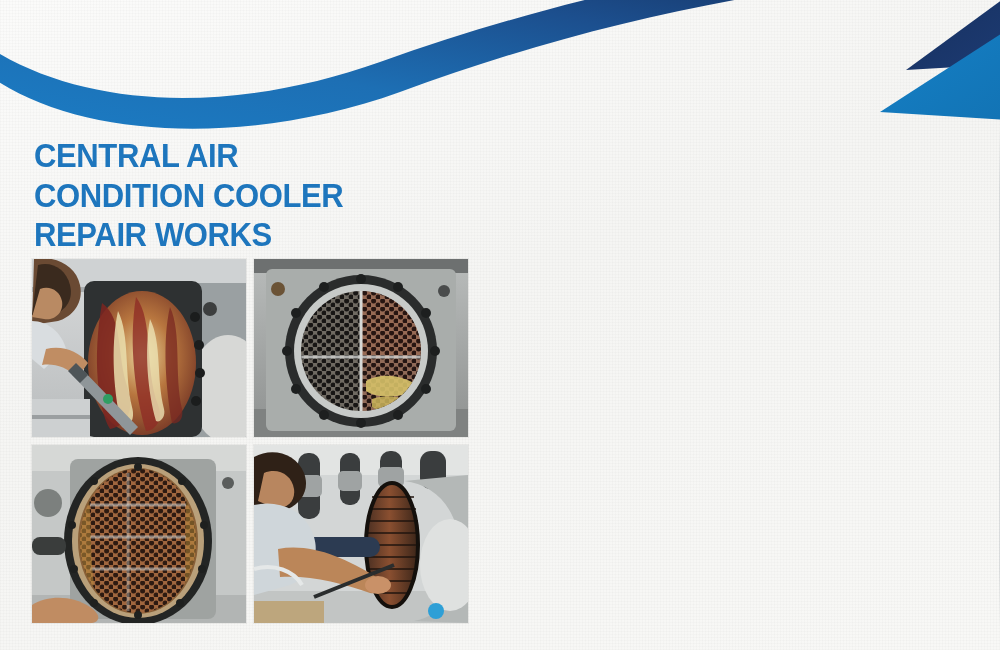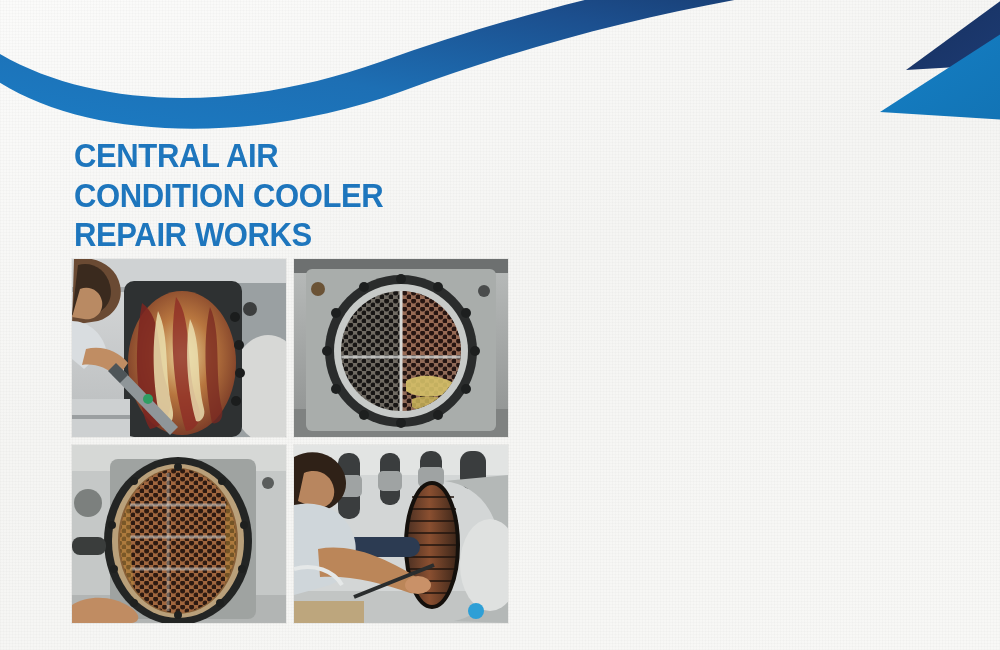--- a/index.html
+++ b/index.html
@@ -23,21 +23,20 @@
   }
 
   
   .deco { position:absolute; top:0; left:0; width:1000px; height:140px; overflow:hidden; pointer-events:none; }
   .deco svg { display:block; }
 
   
   .columns {
     position:absolute; inset:0;
     display:flex;
-    padding-left:40px;
   }
   .col { position:relative; }
   .col-left  { width:500px; }
   .col-right { width:500px; }
 
   .divider {
     position:absolute;
     left:499px; top:128px;
     width:1px; height:500px;
     background:linear-gradient(180deg, rgba(120,130,140,0) 0%, rgba(120,130,140,0.20) 12%, rgba(120,130,140,0.20) 88%, rgba(120,130,140,0) 100%);

